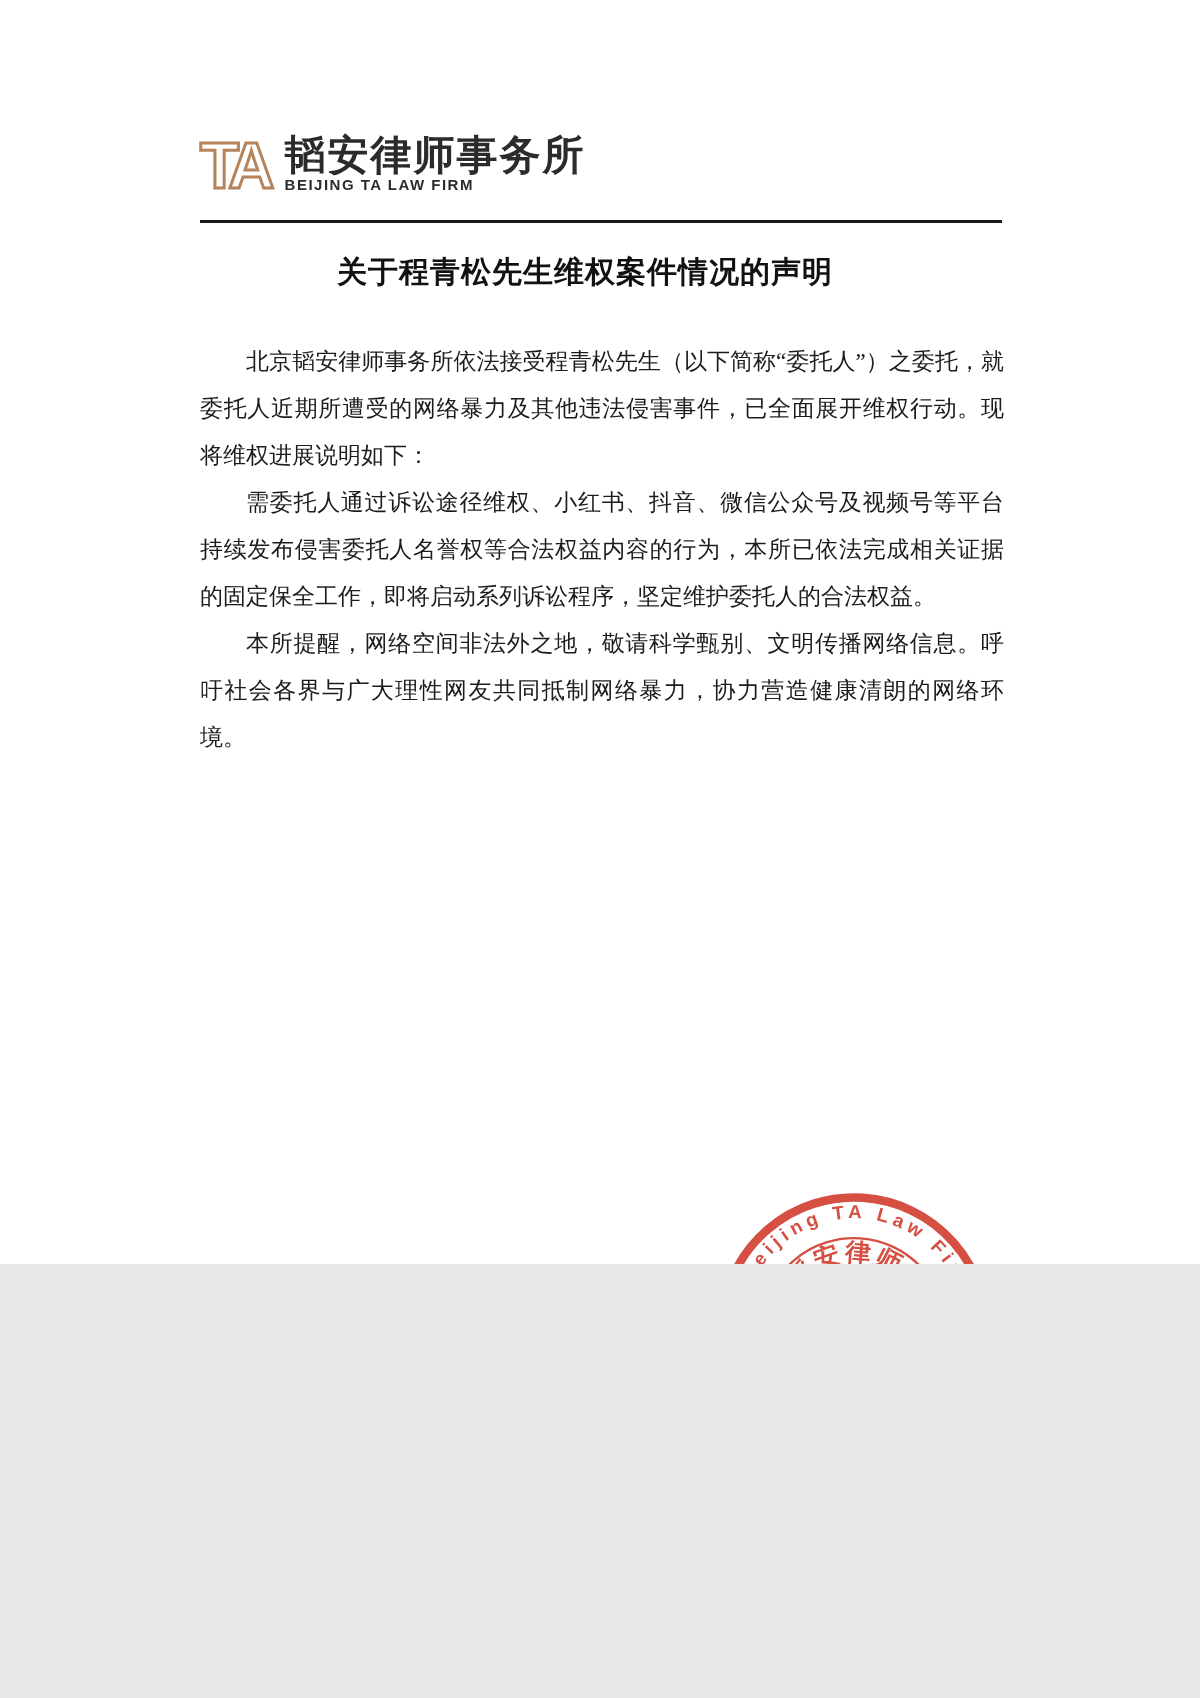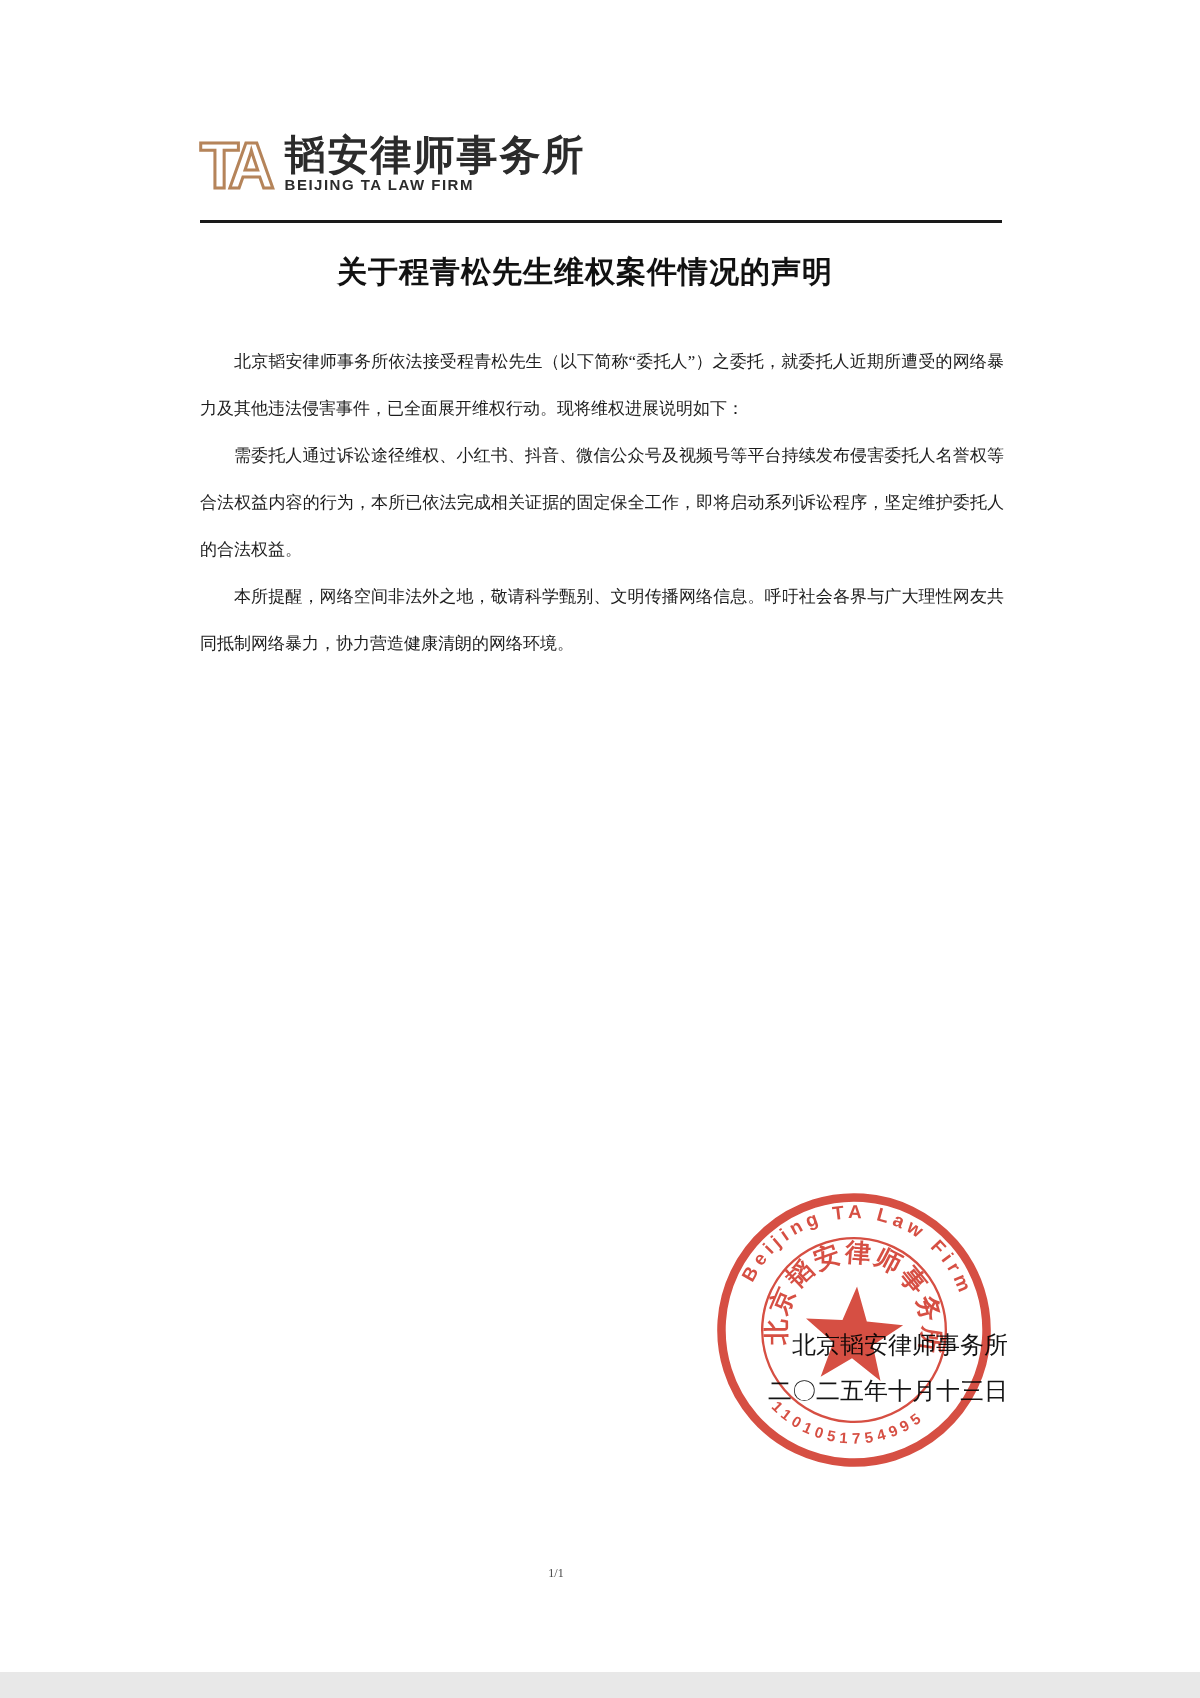--- a/index.html
+++ b/index.html
@@ -1,18 +1,18 @@
 <!DOCTYPE html>
 <html><head>
 <meta charset="utf-8">
 <style>
   html,body{margin:0;padding:0;background:#e8e8e8;}
   .page{
     position:relative;
-    width:1200px;height:1672px;
+    width:1200px;height:1264px;
     background:#ffffff;
     margin:0 auto;
     overflow:hidden;
     font-family:"Liberation Serif","DejaVu Serif",serif;
     color:#1c1c1c;
   }
   
   .logo-block{
     position:absolute;left:200px;top:134px;
     display:flex;align-items:center;gap:16px;
@@ -43,21 +43,21 @@
     font-size:30px;font-weight:700;color:#111;letter-spacing:1px;
   }
   
   .doc-body{
     position:absolute;left:200px;top:338px;width:804px;
   }
   .doc-body p{
     margin:0;
     text-indent:2em;
     text-align:justify;
-    font-size:17px;
+    font-size:23px;
     line-height:47px;
     color:#1c1c1c;
   }
   
   .signature-block{
     position:absolute;left:200px;top:1322px;width:808px;
     text-align:right;
     font-size:24px;line-height:46px;color:#141414;
   }
   

